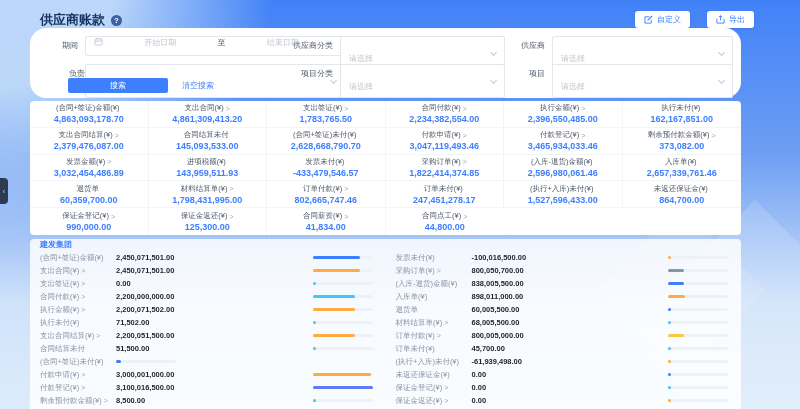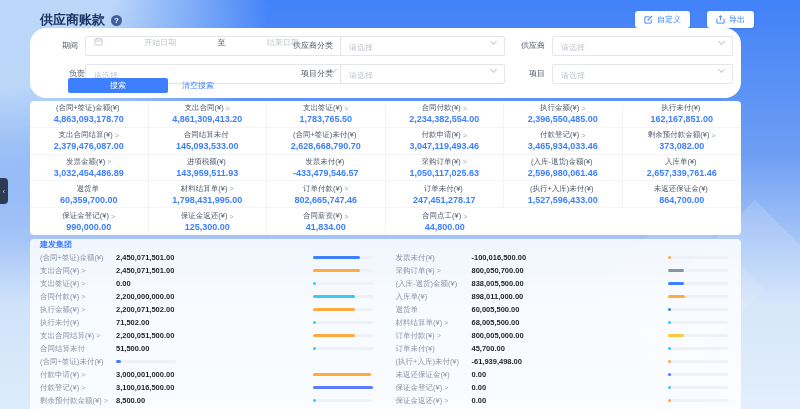--- a/index.html
+++ b/index.html
@@ -19,21 +19,21 @@
 
   .topbtns{position:absolute;right:46px;top:11px;display:flex;gap:17px;}
   .tbtn{height:17px;padding:0 9px;background:#fff;border-radius:3px;color:#3D7FFF;font-size:8px;display:flex;align-items:center;gap:4px;cursor:pointer;box-shadow:0 1px 2px rgba(20,60,140,.18);}
 
   .fcard{position:absolute;left:30px;top:28px;width:711px;height:70px;background:#fff;border-radius:16px;}
   .flab{position:absolute;font-size:8px;color:#4e5969;line-height:20px;text-align:right;white-space:nowrap;}
   .fbox{position:absolute;height:20px;border:1px solid #e5e6eb;border-radius:2px;font-size:8px;color:#bfc4cc;display:flex;align-items:flex-start;background:#fff;}
   .dr{padding:0 8px;gap:4px;}
   .dr .ph{flex:1;text-align:center;}
   .dr .to{color:#4e5969;}
-  .fsel{padding:5px 8px;justify-content:space-between;}
+  .fsel{padding:16px 8px;justify-content:space-between;}
   .caret{width:5px;height:5px;border-right:1px solid #c3c8d2;border-bottom:1px solid #c3c8d2;transform:rotate(45deg);margin-top:-3px;flex-shrink:0;}
   .sbtn{position:absolute;left:38px;top:50px;width:100px;height:15px;background:#3D7FFF;border:none;border-radius:2px;color:#fff;font-size:8px;display:flex;align-items:center;justify-content:center;cursor:pointer;}
   .clr{position:absolute;left:152px;top:50px;height:15px;line-height:15px;color:#3D7FFF;font-size:8px;cursor:pointer;}
 
   .mcard{position:absolute;left:30px;top:101px;width:711px;height:134px;background:#fff;border-radius:4px;overflow:hidden;}
   .mgrid{display:grid;grid-template-columns:repeat(6,1fr);}
   .cell{height:26.8px;border-right:1px solid #f2f4f8;border-bottom:1px solid #f2f4f8;display:flex;flex-direction:column;align-items:center;justify-content:center;gap:1px;}
   .cell:nth-child(6n){border-right:none;}
   .cell:nth-child(n+25){border-bottom:none;}
   .cell.noR{border-right:none;}
@@ -229,21 +229,21 @@
           <span>发票未付(¥)</span>
           <span class="ar"></span>
         </div>
         <div class="cv">-433,479,546.57</div>
       </div>
     <div class="cell">
         <div class="cl">
           <span>采购订单(¥)</span>
           <span class="ar">&gt;</span>
         </div>
-        <div class="cv">1,050,117,025.63</div>
+        <div class="cv">1,822,414,374.85</div>
       </div>
     <div class="cell">
         <div class="cl">
           <span>(入库-退货)金额(¥)</span>
           <span class="ar"></span>
         </div>
         <div class="cv">2,596,980,061.46</div>
       </div>
     <div class="cell">
         <div class="cl">

